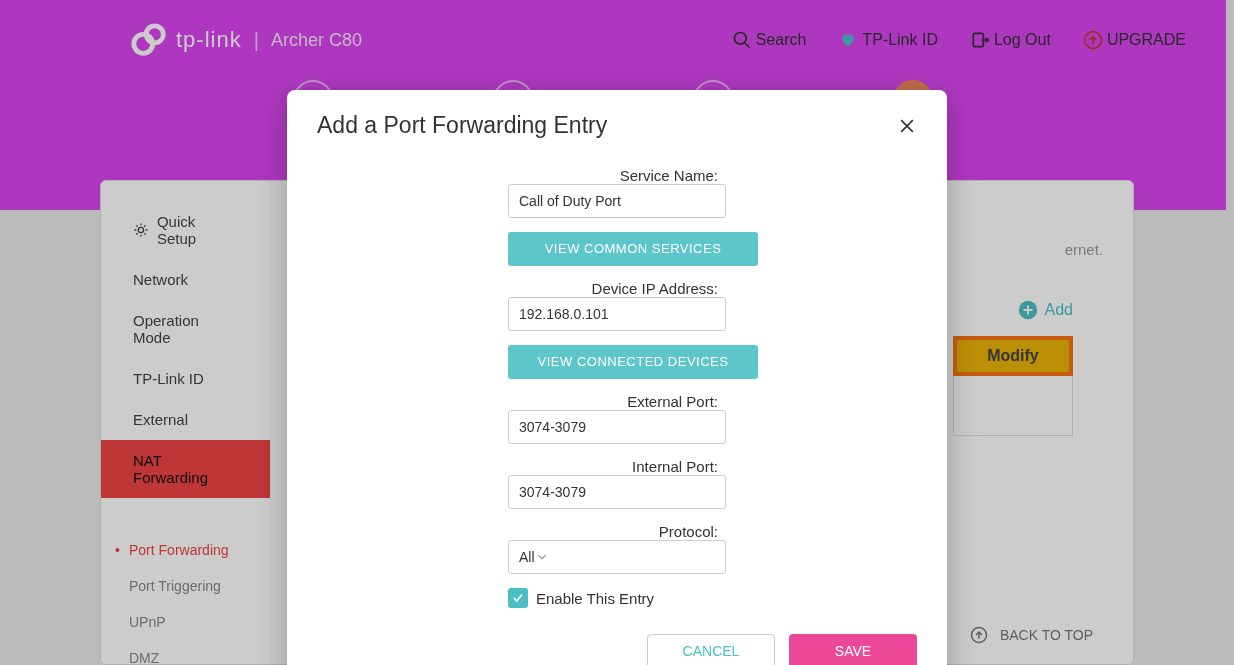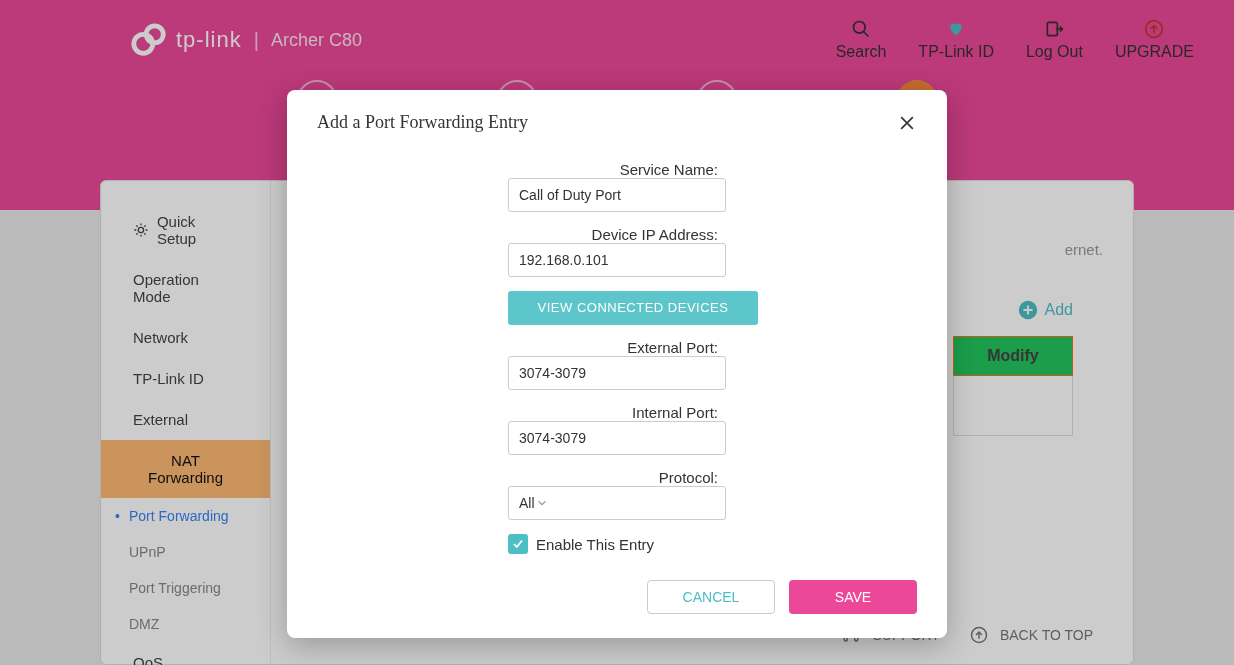--- a/index.html
+++ b/index.html
@@ -1,79 +1,79 @@
 <!DOCTYPE html>
 <html><head>
 <meta charset="utf-8">
 <style>
   * { box-sizing: border-box; margin: 0; padding: 0; font-family: Arial, Helvetica, sans-serif; }
   body { width: 1234px; height: 665px; background: #e9e9e9; overflow: hidden; position: relative; }
 
   
   .banner {
-    position: absolute; top: 0; left: 0; right: 0; height: 210px;
-    background: #ec4899;
+    position: absolute; top: 0; left: 0; right: 8px; height: 210px;
+    background: #d946ef;
   }
   .topbar {
     display: flex; align-items: center; height: 80px; padding: 0 40px 0 130px;
     color: #fff;
   }
   .brand { display: flex; align-items: center; }
   .brand-logo { width: 38px; height: 38px; margin-right: 8px; }
   .brand-name { font-size: 22px; letter-spacing: 1px; }
   .brand-sep { margin: 0 12px; font-size: 20px; color: rgba(255,255,255,0.7);}
   .brand-model { font-size: 18px; color: rgba(255,255,255,0.85);}
   .topbar-spacer { flex: 1; }
   .topbar-actions { display: flex; align-items: center; gap: 32px; color: #333; }
-  .topbar-link { display: flex; align-items: center; gap: 4px; font-size: 16px; color: #333; cursor: pointer; flex-direction: column; }
+  .topbar-link { display: flex; align-items: center; gap: 4px; font-size: 16px; color: #333; cursor: pointer; }
   .topbar-link svg { width: 20px; height: 20px; }
 
   
   .nav-circles { position: absolute; top: 80px; left: 0; right: 0; height: 50px; display:flex; justify-content:center; gap:160px; }
   .nav-circle { width: 40px; height: 40px; border: 2px solid #fff; border-radius: 50%; opacity:.6; }
   .nav-circle.filled { background:#ffb400; border-color:#ffb400; }
 
   
   .card {
     position: absolute; top: 180px; left: 100px; right: 100px; bottom: 0;
     background: #fff; border: 1px solid #ddd; border-radius: 6px;
   }
   .sidebar {
     position: absolute; top: 0; left: 0; width: 170px; bottom: 0;
     border-right: 1px solid #eee; padding-top: 20px;
   }
   .sb-item { padding: 12px 32px; font-size: 15px; color: #444; cursor: pointer; display:flex; align-items:center; gap:8px;}
-  .sb-item.active { background: #fdba74; color:#111;text-align:center; }
+  .sb-item.active { background: #ef4444; color:#111; }
   .sb-sub { padding: 10px 14px 10px 28px; font-size: 14px; color: #888; cursor:pointer; }
-  .sb-sub.current { color: #3b82f6; position:relative;}
+  .sb-sub.current { color: #ef4444; position:relative;margin-top:34px;}
   .sb-sub.current::before { content:"•"; position:absolute; left:14px; }
 
   .content-hint {
     position:absolute; left:200px; top:60px; right:30px; color:#999; font-size:15px;
   }
   .addbtn { position:absolute; right:60px; top:118px; display:flex; align-items:center; gap:6px; color:#4bbfc3; font-size:16px; cursor:pointer;}
   .addbtn svg{width:22px;height:22px;}
-  .tbl-head { position:absolute; right:60px; top:155px; width:120px; height:40px; border:1px solid #f97316; background:#22c55e; display:flex; align-items:center; justify-content:center; font-weight:bold; color:#444;}
+  .tbl-head { position:absolute; right:60px; top:155px; width:120px; height:40px; border:4px solid #f97316; background:#eab308; display:flex; align-items:center; justify-content:center; font-weight:bold; color:#444;}
   .tbl-body { position:absolute; right:60px; top:195px; width:120px; height:60px; border:1px solid #ddd; border-top:none;}
 
   .footer-links { position:absolute; right:40px; bottom:20px; display:flex; gap:30px; color:#777; font-size:14px; }
   .footer-links .fl{display:flex;align-items:center;gap:12px;cursor:pointer;}
   .footer-links svg{width:18px;height:18px;}
 
   
   .overlay {
     position:absolute; inset:0; background:rgba(0,0,0,0.2);
   }
   .modal {
     position:absolute; top:90px; left:50%; transform:translateX(-50%);
     width:660px; background:#fff; border-radius:8px; padding:22px 30px 24px;
     box-shadow:0 8px 30px rgba(0,0,0,0.25);
   }
   .modal-head { display:flex; align-items:center; justify-content:space-between; margin-bottom:28px;}
-  .modal-title { font-size:18px; color:#333;font-family:Liberation Serif, serif;}
+  .modal-title { font-size:23px; color:#333;}
   .close-x { width:20px;height:20px; cursor:pointer; color:#444;}
   .form-row { display:flex; align-items:center; margin-bottom:14px;flex-direction:column; }
   .form-label { width:230px; text-align:right; padding-right:14px; font-size:15px; color:#333;}
   .form-field { width:218px; }
   .form-field input, .form-field .select {
     width:100%; height:34px; border:1px solid #ccc; border-radius:3px; padding:0 10px; font-size:14px; color:#333;
   }
   .form-field .select { display:flex; align-items:center; justify-content:flex-start; cursor:pointer;}
   .btn-teal {
     display:inline-block; width:250px; height:34px; line-height:34px; text-align:center;
@@ -144,37 +144,37 @@
 <div class="card">
   <div class="sidebar">
     <div class="sb-item">
       <svg width="16" height="16" viewBox="0 0 24 24">
           <circle cx="12" cy="12" r="4" fill="none" stroke="#444" stroke-width="2"></circle>
           <path d="M12 2v3M12 19v3M2 12h3M19 12h3M5 5l2 2M17 17l2 2M19 5l-2 2M5 19l2-2" stroke="#444" stroke-width="2"></path>
         </svg>
       <span>Quick Setup</span>
     </div>
     <div class="sb-item">
+        <span>Network</span>
+      </div>
+    <div class="sb-item">
         <span>Operation Mode</span>
-      </div>
-    <div class="sb-item">
-        <span>Network</span>
       </div>
     <div class="sb-item">
         <span>TP-Link ID</span>
       </div>
     <div class="sb-item">
         <span>External</span>
       </div>
     <div class="sb-item active">
         <span>NAT Forwarding</span>
       </div>
     <div class="sb-sub current"><span>Port Forwarding</span></div>
+    <div class="sb-sub"><span>Port Triggering</span></div>
     <div class="sb-sub"><span>UPnP</span></div>
-    <div class="sb-sub"><span>Port Triggering</span></div>
     <div class="sb-sub"><span>DMZ</span></div>
     <div class="sb-item">
         <span>QoS</span>
       </div>
   </div>
 
   <span class="content-hint" style="text-align:right">ernet.</span>
 
   <div class="addbtn">
     <svg viewBox="0 0 24 24">
@@ -210,20 +210,24 @@
   <div class="modal-head">
     <div class="modal-title">Add a Port Forwarding Entry</div>
     <svg class="close-x" viewBox="0 0 24 24">
         <path d="M5 5l14 14M19 5L5 19" stroke="#333" stroke-width="2"></path>
       </svg>
   </div>
 
   <div class="form-row">
     <div class="form-label">Service Name:</div>
     <div class="form-field"><input type="text" value="Call of Duty Port" style=""></div>
+  </div>
+  <div class="form-row">
+    <div class="form-label"></div>
+    <div class="form-field"><div class="btn-teal">VIEW COMMON SERVICES</div></div>
   </div>
   <div class="form-row">
     <div class="form-label">Device IP Address:</div>
     <div class="form-field"><input type="text" value="192.168.0.101" style=""></div>
   </div>
   <div class="form-row">
     <div class="form-label"></div>
     <div class="form-field"><div class="btn-teal">VIEW CONNECTED DEVICES</div></div>
   </div>
   <div class="form-row">

